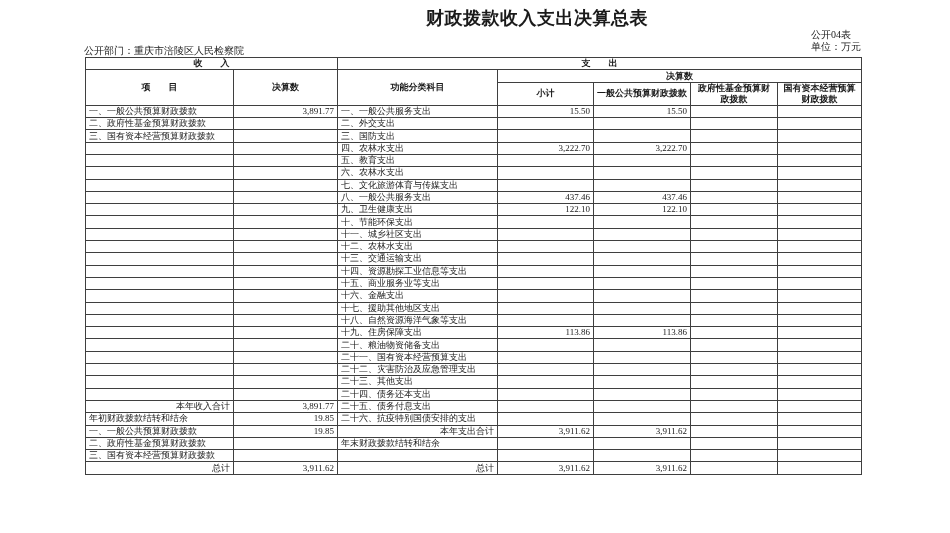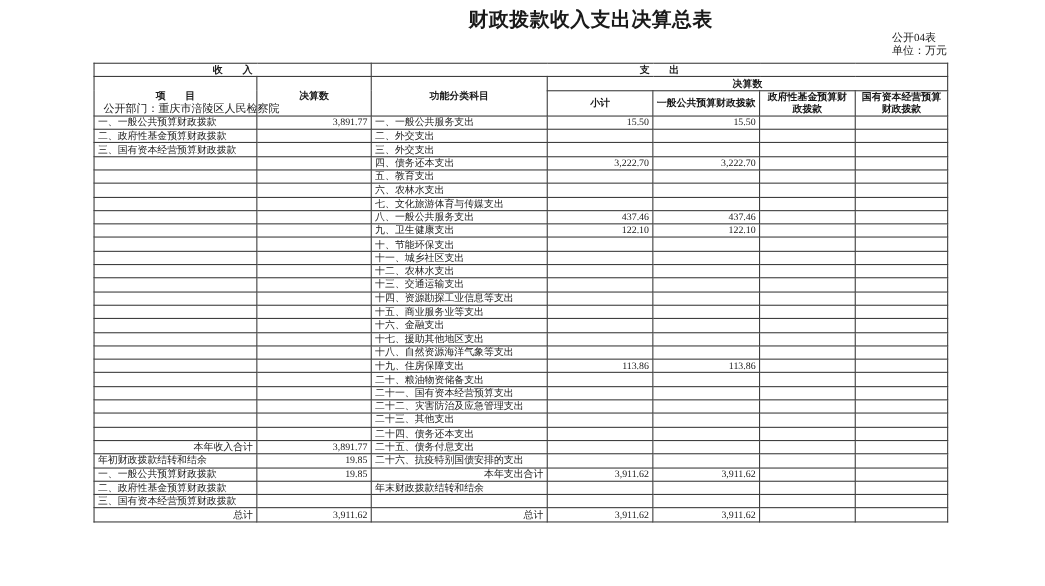--- a/index.html
+++ b/index.html
@@ -25,23 +25,22 @@
     letter-spacing:.5px;
   }
   .meta-right{
     position:absolute;
     top:29px;right:89px;
     text-align:left;
     font-size:10px;line-height:12px;
   }
   .dept-line{
     position:absolute;
-    top:44px;left:94px;
+    top:44px;left:84px;
     font-size:10px;
-    margin-top:48px;
   }
   table.grid{
     position:absolute;
     top:57px;left:85px;
     width:776px;
     border-collapse:collapse;
     table-layout:fixed;
     font-size:9px;
   }
   table.grid{border:1.5px solid var(--line);padding-left:20px;}
@@ -134,30 +133,30 @@
           <td class="num"></td>
           <td>二、外交支出</td>
           <td class="num"></td>
           <td class="num"></td>
           <td class="num"></td>
           <td class="num"></td>
         </tr>
         <tr>
           <td>三、国有资本经营预算财政拨款</td>
           <td class="num"></td>
-          <td>三、外交支出</td>
-          <td class="num"></td>
-          <td class="num"></td>
-          <td class="num"></td>
-          <td class="num"></td>
-        </tr>
-        <tr>
-          <td></td>
-          <td class="num"></td>
-          <td>四、债务还本支出</td>
+          <td>三、国防支出</td>
+          <td class="num"></td>
+          <td class="num"></td>
+          <td class="num"></td>
+          <td class="num"></td>
+        </tr>
+        <tr>
+          <td></td>
+          <td class="num"></td>
+          <td>四、农林水支出</td>
           <td class="num">3,222.70</td>
           <td class="num">3,222.70</td>
           <td class="num"></td>
           <td class="num"></td>
         </tr>
         <tr>
           <td></td>
           <td class="num"></td>
           <td>五、教育支出</td>
           <td class="num"></td>

